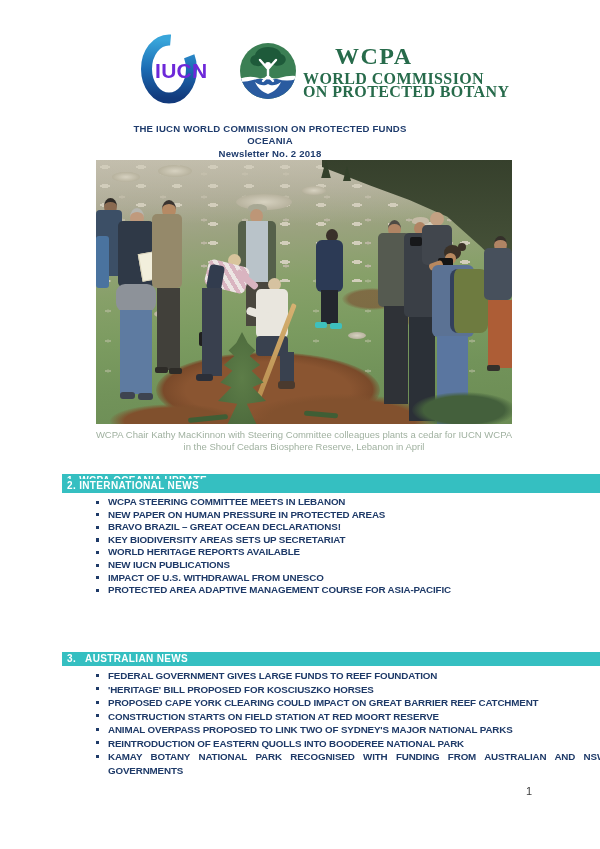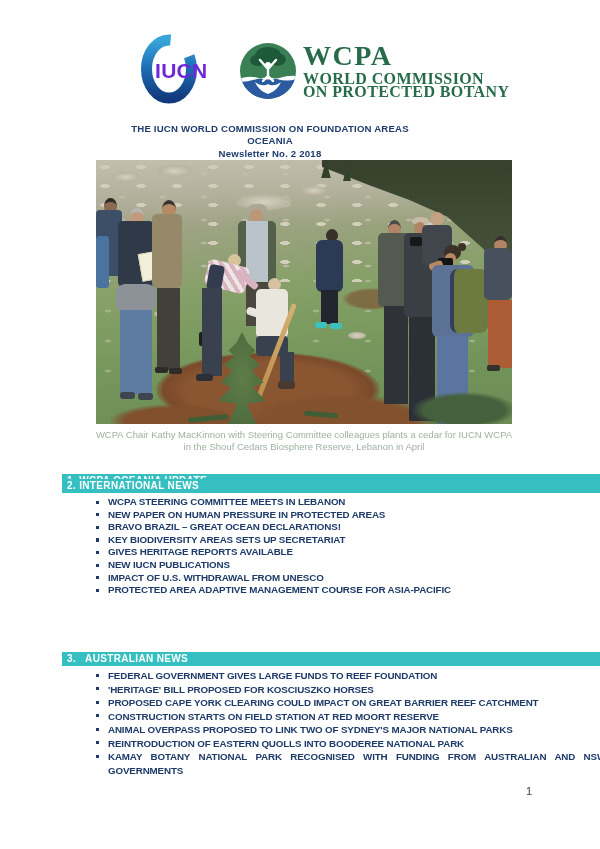--- a/index.html
+++ b/index.html
@@ -6,21 +6,21 @@
   .page{position:relative;width:600px;height:849px;background:#fff;overflow:hidden;
         font-family:"Liberation Sans",sans-serif;}
   .a{position:absolute;}
 
   
   .iucn-logo{position:absolute;left:141px;top:33px;width:72px;height:76px;}
   .iucn-text{position:absolute;left:14px;top:26px;font-size:21px;font-weight:bold;color:#6d28d9;letter-spacing:.3px;}
   .wcpa-logo{position:absolute;left:239px;top:40px;height:66px;}
   .wcpa-emblem{position:absolute;left:0;top:2px;}
   .wcpa-words{position:absolute;left:64px;top:0;font-family:"Liberation Serif",serif;color:#276b4b;white-space:nowrap;}
-  .wcpa-acronym{font-size:28px;font-weight:bold;line-height:32px;letter-spacing:1.5px;}
+  .wcpa-acronym{font-size:24px;font-weight:bold;line-height:32px;letter-spacing:1.5px;margin-left:32px;}
   .wcpa-sub{font-size:16px;font-weight:bold;line-height:13px;letter-spacing:.4px;}
 
   
   .title{position:absolute;left:0;top:123px;width:540px;text-align:center;color:#1f3c6d;
          font-weight:bold;font-size:9.6px;line-height:12.3px;letter-spacing:.2px;}
 
   
   .photo{position:absolute;left:96px;top:160px;width:416px;height:264px;overflow:hidden;margin:0;
          background:linear-gradient(175deg,#b6b1a0 0%,#a9a791 16%,#99a27d 30%,#87a069 46%,#7b9b60 62%,#72935a 78%,#6b8c54 100%);}
   .rocks1{position:absolute;left:0;top:0;width:100%;height:122px;opacity:.95;
@@ -93,21 +93,21 @@
       </svg>
       <div class="wcpa-words">
         <div class="wcpa-acronym">WCPA</div>
         <div class="wcpa-sub">WORLD COMMISSION</div>
         <div class="wcpa-sub">ON PROTECTED BOTANY</div>
       </div>
     </div>
   </div>
 
   <div class="title">
-    <div>THE IUCN WORLD COMMISSION ON FOUNDATION AREAS</div>
+    <div>THE IUCN WORLD COMMISSION ON PROTECTED FUNDS</div>
     <div>OCEANIA</div>
     <div>Newsletter No. 2 2018</div>
   </div>
 
   <figure class="photo">
     <div class="rocks1"></div>
     <div class="rocks2"></div>
     <div class="light-top"></div>
     <div class="forest"></div>
     <div class="tree" style="left:224px;top:0;width:12px;height:18px;"></div>
@@ -239,21 +239,21 @@
     <div class="bar">1. WCPA OCEANIA UPDATE</div>
   </section>
 
   <section class="sec" style="top:479px;">
     <div class="bar">2. INTERNATIONAL NEWS</div>
     <ul class="news s2">
       <li><span class="bullet"></span><span>WCPA STEERING COMMITTEE MEETS IN LEBANON</span></li>
       <li><span class="bullet"></span><span>NEW PAPER ON HUMAN PRESSURE IN PROTECTED AREAS</span></li>
       <li><span class="bullet"></span><span>BRAVO BRAZIL – GREAT OCEAN DECLARATIONS!</span></li>
       <li><span class="bullet"></span><span>KEY BIODIVERSITY AREAS SETS UP SECRETARIAT</span></li>
-      <li><span class="bullet"></span><span>GIVES HERITAGE REPORTS AVAILABLE</span></li>
+      <li><span class="bullet"></span><span>WORLD HERITAGE REPORTS AVAILABLE</span></li>
       <li><span class="bullet"></span><span>NEW IUCN PUBLICATIONS</span></li>
       <li><span class="bullet"></span><span>IMPACT OF U.S. WITHDRAWAL FROM UNESCO</span></li>
       <li><span class="bullet"></span><span>PROTECTED AREA ADAPTIVE MANAGEMENT COURSE FOR ASIA-PACIFIC</span></li>
     </ul>
   </section>
 
   <section class="sec" style="top:652px;">
     <div class="bar">3.   AUSTRALIAN NEWS</div>
     <ul class="news s3">
       <li><span class="bullet"></span><span>FEDERAL GOVERNMENT GIVES LARGE FUNDS TO REEF FOUNDATION</span></li>

